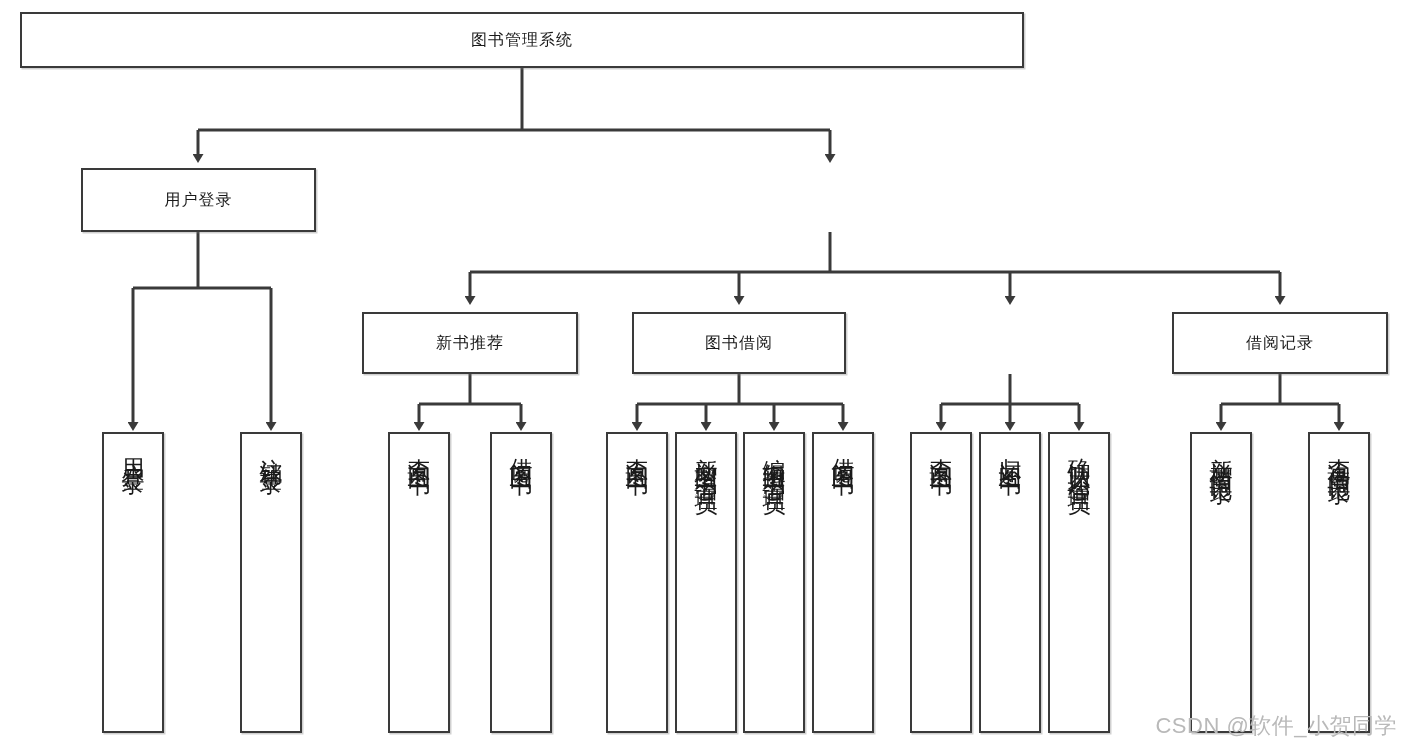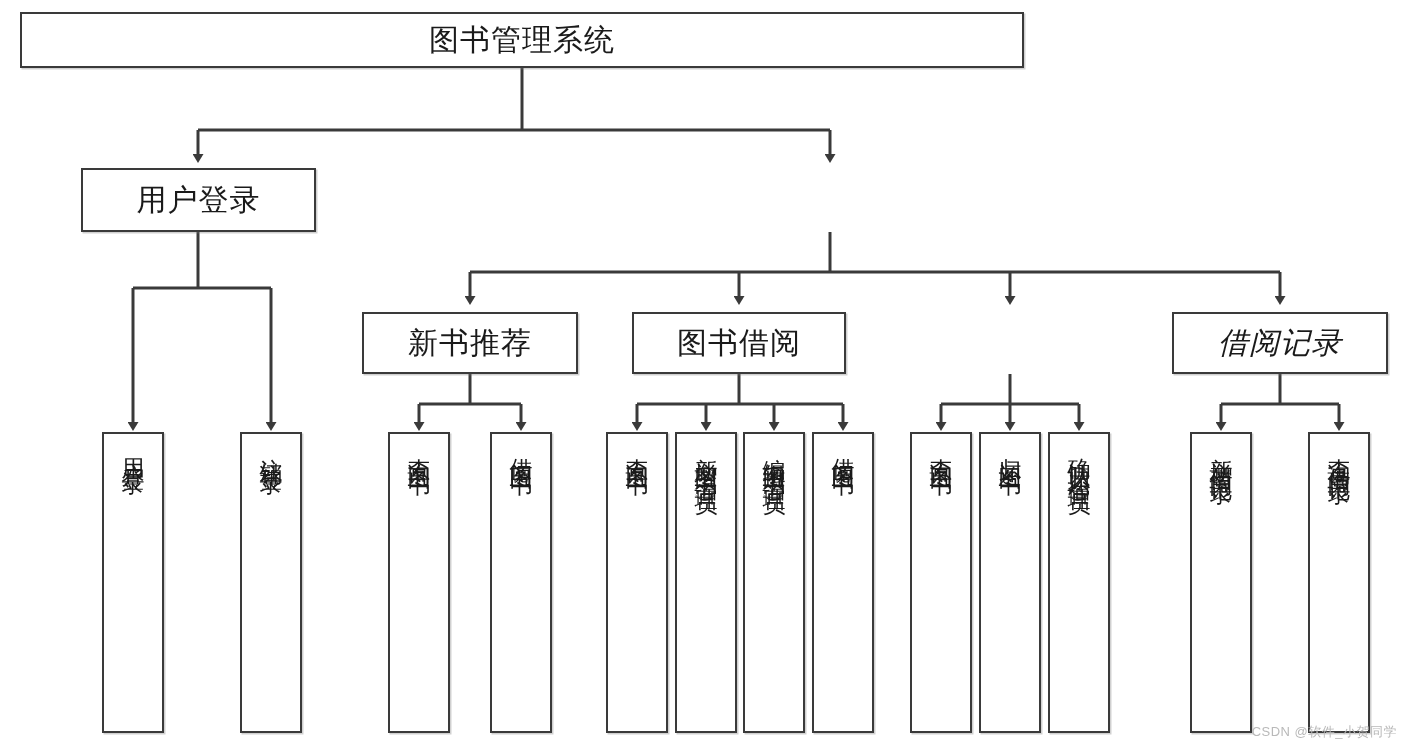--- a/index.html
+++ b/index.html
@@ -30,41 +30,41 @@
     box-sizing: border-box;
     border: 2.5px solid #3a3a3a;
     background: #ffffff;
     display: flex;
     align-items: center;
     justify-content: center;
     color: #1a1a1a;
     box-shadow: 1.5px 1.5px 0 rgba(120,120,120,0.35);
   }
   .node.horiz {
-    font-size: 30px;
+    font-size: 16px;
     letter-spacing: 1px;
   }
   .node.vert {
     align-items: flex-start;
     justify-content: center;
     padding-top: 6px;
     font-size: 23px;
   }
   .node.vert .vtext {
     writing-mode: vertical-rl;
     text-orientation: upright;
     letter-spacing: 5px;
     line-height: 1;
     white-space: nowrap;
   }
   .watermark {
     position: absolute;
     right: 8px;
     bottom: 6px;
-    font-size: 13px;
+    font-size: 22px;
     color: #b9b9b9;
     letter-spacing: 0.5px;
     white-space: nowrap;
   }
 </style>
 </head>
 <body>
 
 <div id="canvas">
 
@@ -125,21 +125,21 @@
   <div class="node horiz" style="left:81px; top:168px; width:235px; height:64px;">
     <span>用户登录</span>
   </div>
 
   <div class="node horiz" style="left:362px; top:312px; width:216px; height:62px;font-family:Liberation Mono, monospace;">
     <span>新书推荐</span>
   </div>
   <div class="node horiz" style="left:632px; top:312px; width:214px; height:62px;">
     <span>图书借阅</span>
   </div>
-  <div class="node horiz" style="left:1172px; top:312px; width:216px; height:62px;font-style:italic;">
+  <div class="node horiz" style="left:1172px; top:312px; width:216px; height:62px;">
     <span>借阅记录</span>
   </div>
 
   <div class="node vert" style="left:102px; top:432px; width:62px; height:301px;">
     <span class="vtext">用户登录</span>
   </div>
   <div class="node vert" style="left:240px; top:432px; width:62px; height:301px;">
     <span class="vtext">注销登录</span>
   </div>
 

